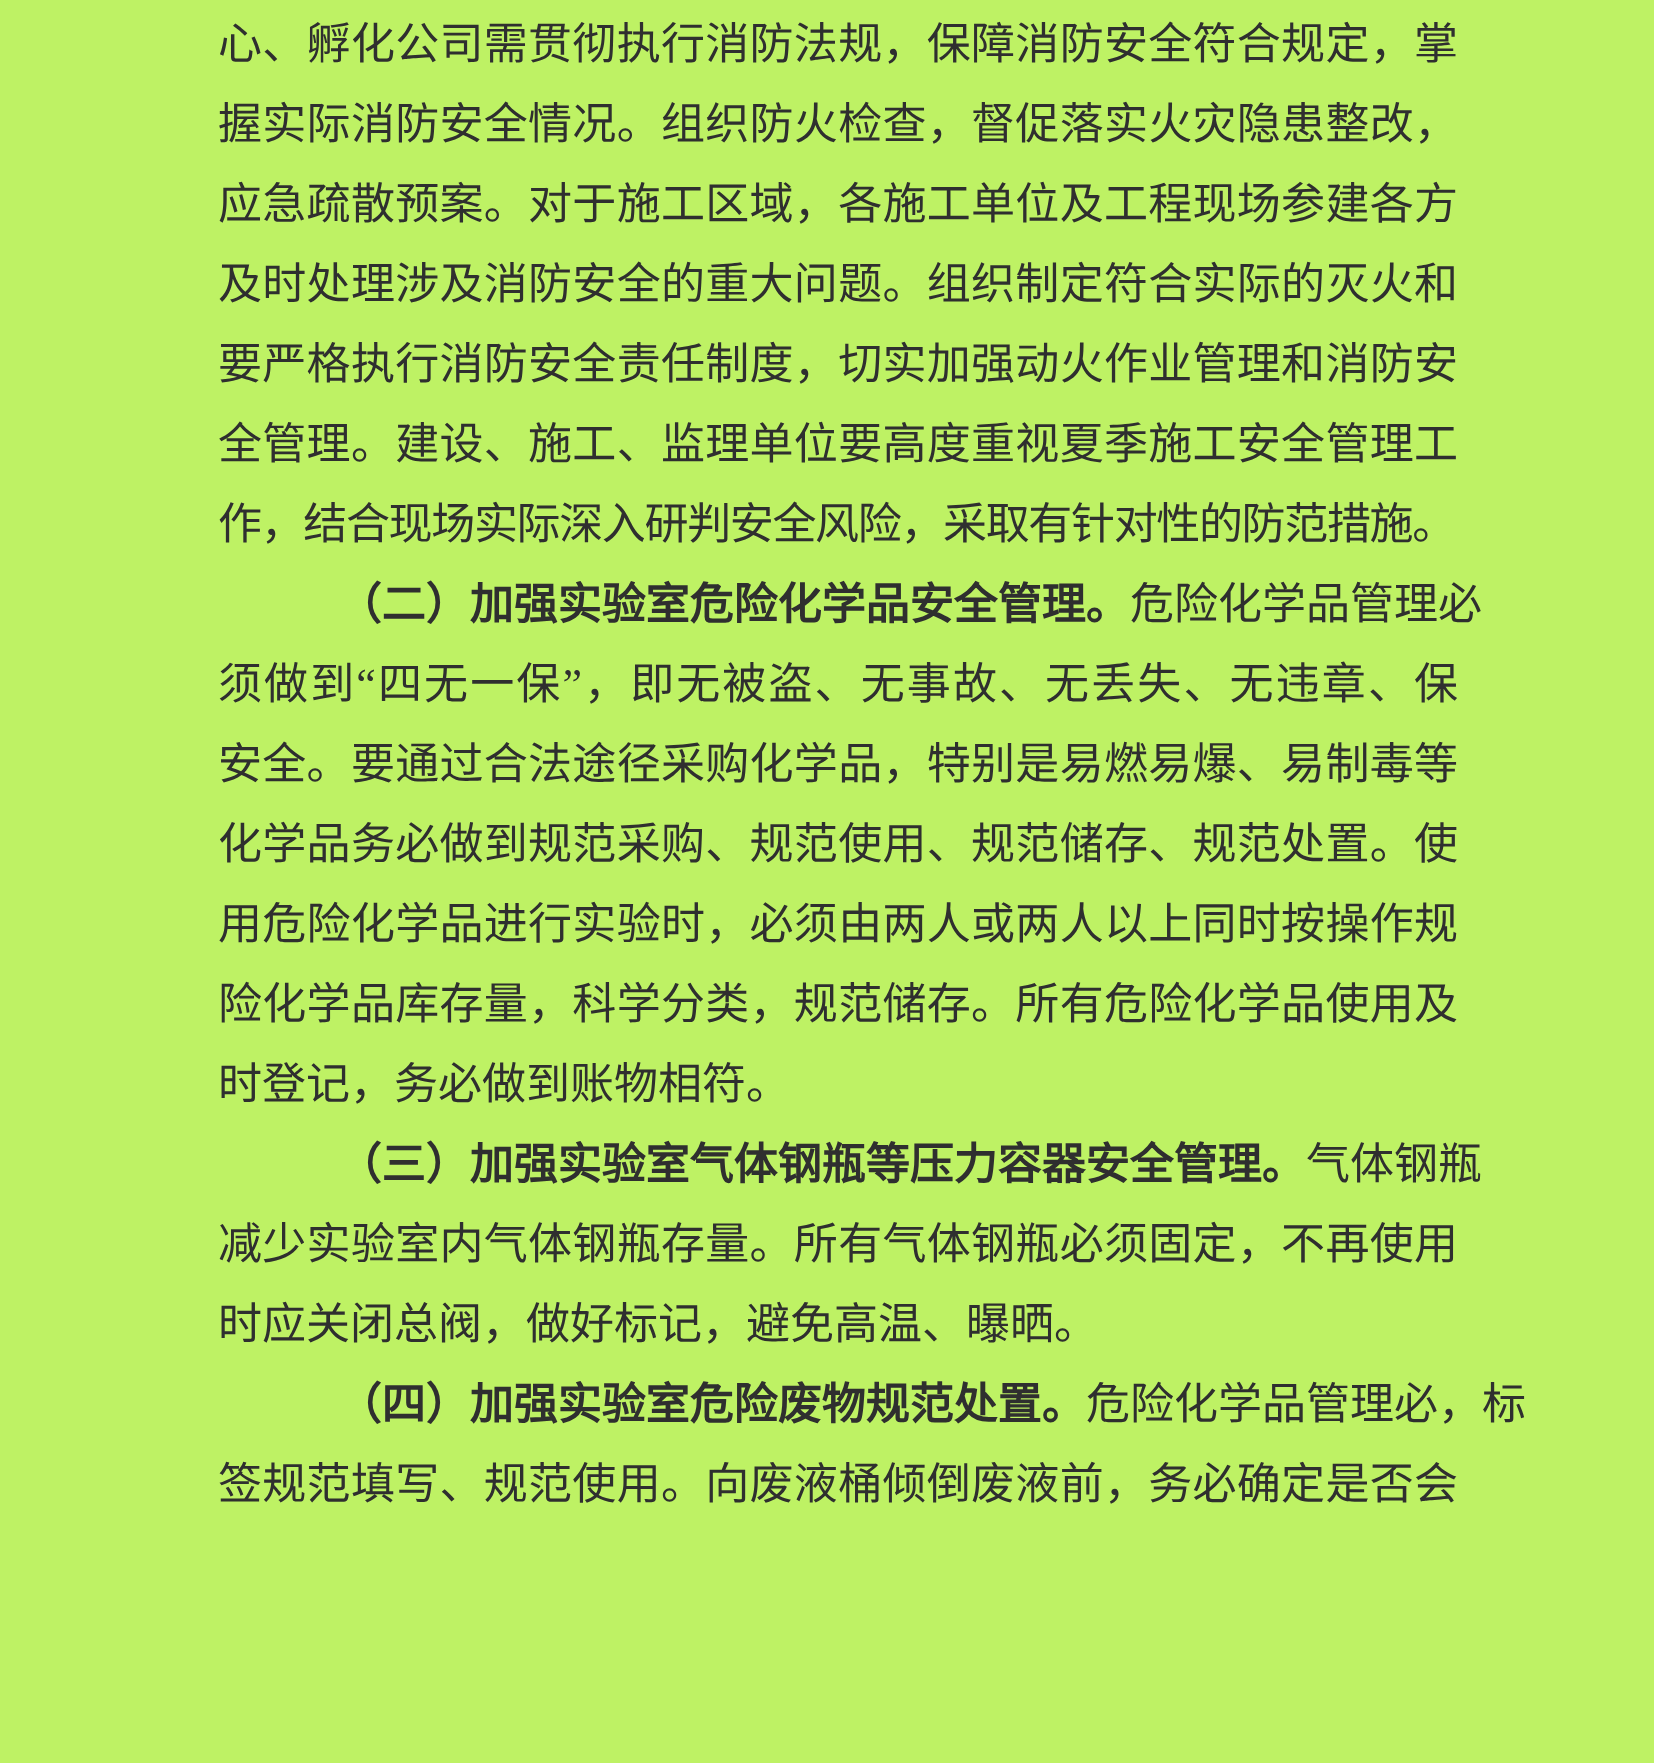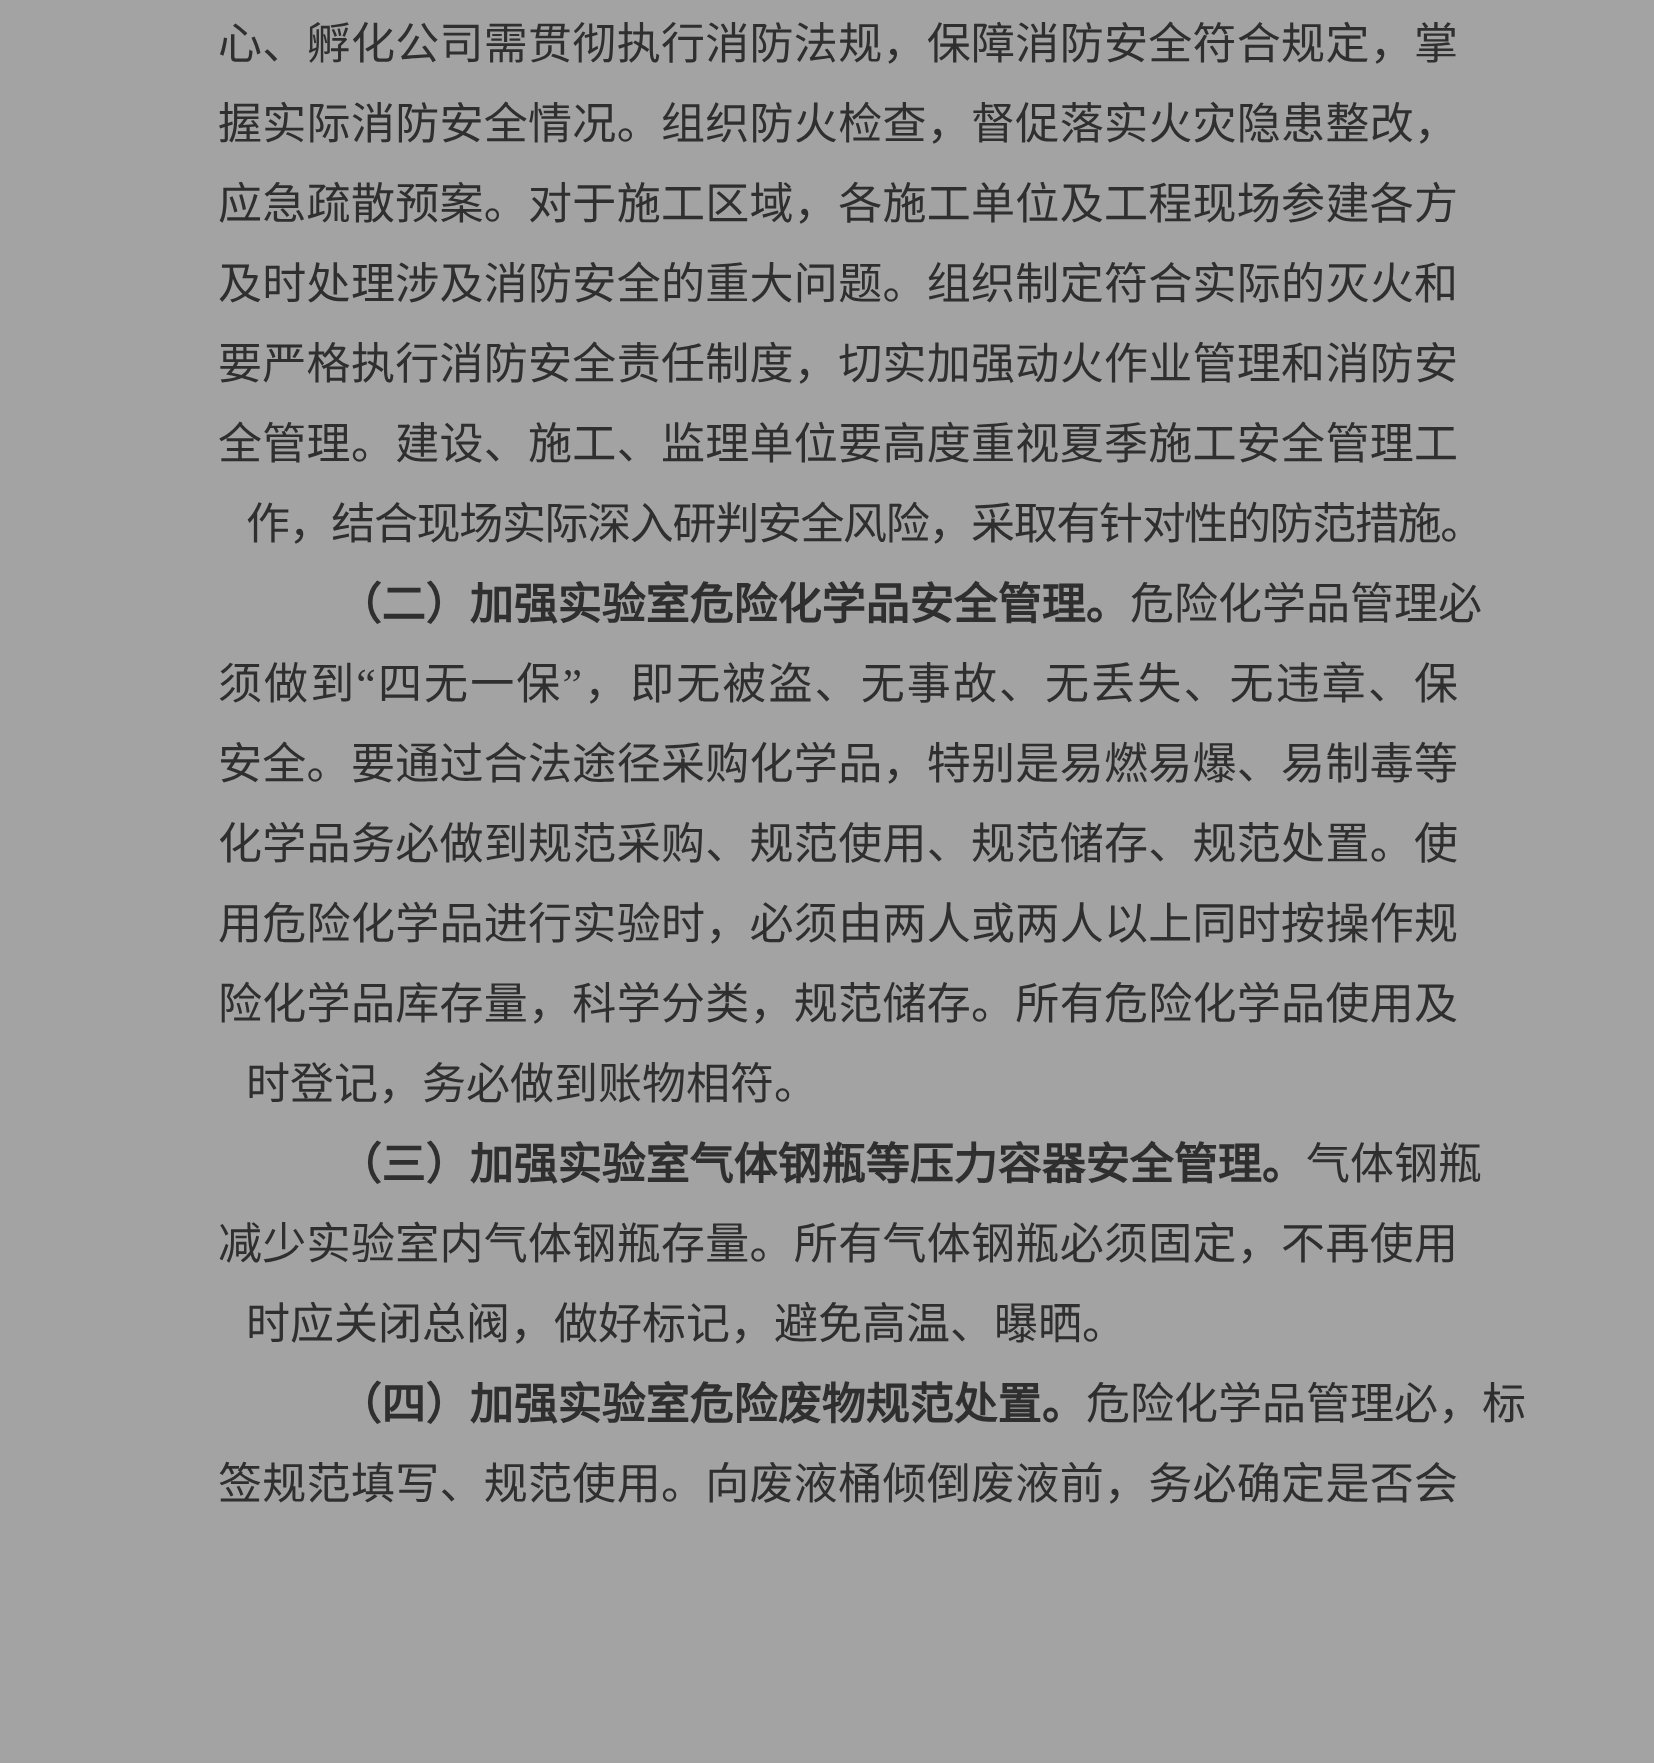--- a/index.html
+++ b/index.html
@@ -4,21 +4,21 @@
 <style>
   html, body {
     margin: 0;
     padding: 0;
     background: #ffffff;
   }
   .page {
     position: relative;
     width: 1654px;
     height: 1763px;
-    background: #a3a3a3;
+    background: #bef264;
     overflow: hidden;
   }
   .text-block {
     position: absolute;
     left: 218px;
     top: 5px;
     width: 1240px;
     font-family: "Liberation Serif", "DejaVu Serif", serif;
     font-size: 44px;
     line-height: 80px;
@@ -26,21 +26,20 @@
   }
   .line {
     height: 80px;
     white-space: nowrap;
     text-align: justify;
     text-align-last: justify;
   }
   .line.end {
     text-align: left;
     text-align-last: left;
-    margin-left: 28px;
   }
   .line.squeeze {
     letter-spacing: -1.35px;
     text-align: left;
     text-align-last: left;
   }
   .line.indent {
     padding-left: 88px;
     width: 1152px;
   }

